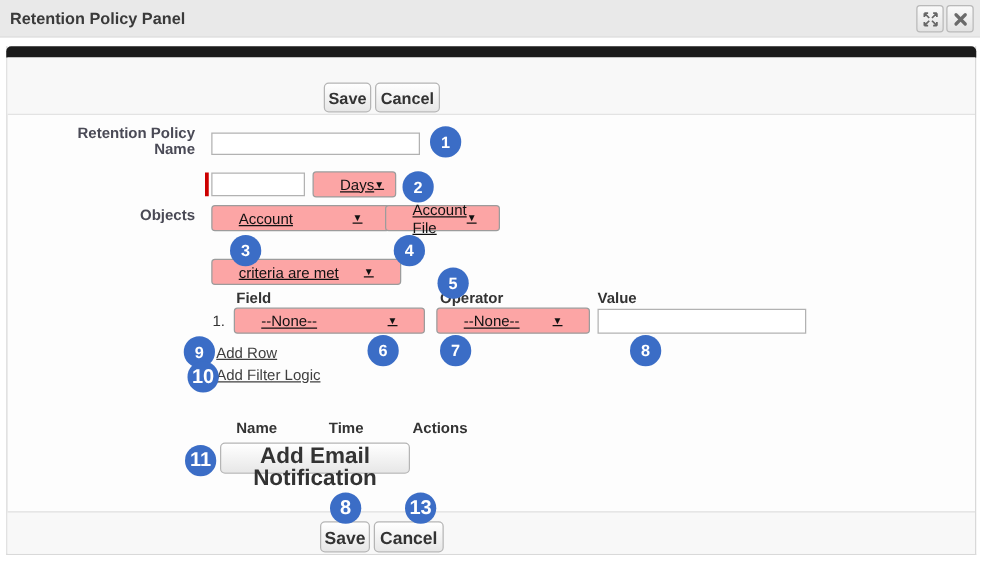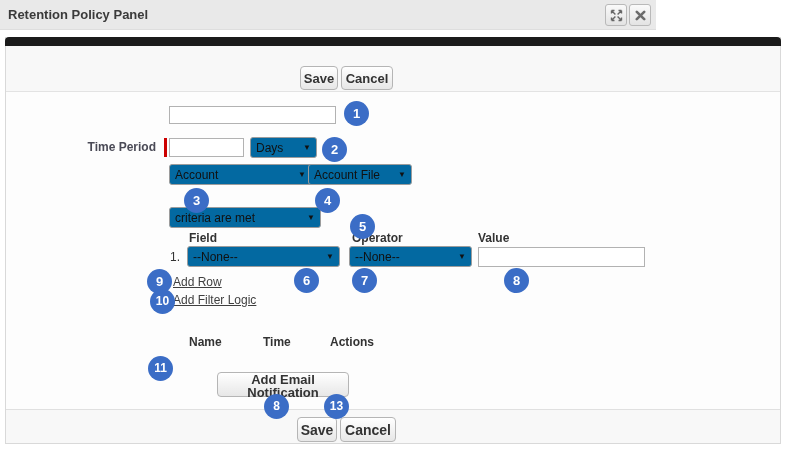--- a/index.html
+++ b/index.html
@@ -1,21 +1,21 @@
 <!DOCTYPE html>
 <html><head>
 <meta charset="utf-8">
 <style>
   * { margin:0; padding:0; box-sizing:border-box; }
   html,body { width:786px; height:457px; background:#ffffff;
     font-family:"Liberation Sans", sans-serif; }
   body { position:relative; overflow:hidden; }
 
   
-  .titlebar { position:absolute; left:0; top:0; width:656px; height:30px;
+  .titlebar { position:absolute; left:0; top:0; width:784px; height:30px;
     background:#e9e9e9; border-bottom:1px solid #dedede; }
   .titlebar .title { position:absolute; left:8px; top:7px; font-size:13px;
     font-weight:bold; color:#3a3a3a; }
   .winbtn { position:absolute; top:4px; width:22px; height:22px;
     background:linear-gradient(#fafafa,#e3e3e3); border:1px solid #b9b9b9;
     border-radius:3px; cursor:pointer; display:flex; align-items:center;
     justify-content:center; padding:0; }
   .winbtn.expand { right:29px; }
   .winbtn.close  { right:5px; }
   .winbtn svg { display:block; }
@@ -27,24 +27,24 @@
     background:#1b1b1b; border-radius:4px 4px 0 0; }
   .top-actions { position:absolute; left:0; top:9px; width:774px; height:46px;
     background:#f8f8f8; border-bottom:1px solid #e3e3e3; }
   .bottom-bar { position:absolute; left:0; top:372px; width:774px; height:34px;
     background:#f8f8f8; border-top:1px solid #e0e0e0; }
 
   
   .btn { position:absolute; background:linear-gradient(#ffffff,#e7e7e7);
     border:1px solid #b5b5b5; border-radius:4px; font-family:"Liberation Sans",
     sans-serif; font-size:13px; font-weight:bold; color:#333; cursor:pointer;
-    line-height:1;margin-left:41px; }
+    line-height:1; }
   .btn-save-top   { left:253px; top:20px; width:38px; height:24px; }
   .btn-cancel-top { left:294px; top:20px; width:52px; height:24px; }
-  .btn-add-email  { left:170px; top:335px; width:132px; height:25px; font-size:13px; }
+  .btn-add-email  { left:170px; top:317px; width:152px; height:25px; font-size:18px; }
   .btn-save-bot   { left:250px; top:380px; width:40px; height:25px; font-size:14px; }
   .btn-cancel-bot { left:293px; top:380px; width:56px; height:25px; font-size:14px; }
 
   
   .flabel { position:absolute; left:25px; width:125px; text-align:right;
     font-size:12px; font-weight:bold; color:#4a4a56; line-height:13px; }
   .lbl-rpn   { top:63px; }
   .lbl-tp    { top:104px; }
   .lbl-obj   { top:129px; }
   .lbl-rc    { top:173px; }
@@ -53,27 +53,27 @@
   
   .tinput { position:absolute; border:1px solid #b2b2b2; background:#fff;
     font-size:12px; padding:0 3px; font-family:"Liberation Sans", sans-serif; }
   .in-rpn   { left:163px; top:69px;  width:167px; height:18px; }
   .in-tp    { left:163px; top:101px; width:75px;  height:19px; }
   .in-value { left:472px; top:210px; width:167px; height:20px; }
   .reqbar { position:absolute; left:158px; top:101px; width:3px; height:19px;
     background:#cc0000; }
 
   
-  .sel { position:absolute; height:21px; background:#0369a1; border:1px solid #9c9c9c;
+  .sel { position:absolute; height:21px; background:#fca5a5; border:1px solid #9c9c9c;
     border-radius:3px; font-size:12px; color:#111; display:flex;
-    align-items:center; padding:0 5px; cursor:pointer; }
+    align-items:center; padding:0 21px; cursor:pointer;text-decoration:underline; }
   .sel .arrow { margin-left:auto; font-size:8px; color:#111; }
   .sel-days   { left:244px; top:100px; width:67px; }
   .sel-obj1   { left:163px; top:127px; width:143px; }
-  .sel-obj2   { left:302px; top:127px; width:104px;align-items:center; }
+  .sel-obj2   { left:302px; top:127px; width:92px;align-items:center; }
   .sel-rc     { left:163px; top:170px; width:152px; }
   .sel-field  { left:181px; top:209px; width:153px; }
   .sel-oper   { left:343px; top:209px; width:123px; }
 
   
   .colhead { position:absolute; font-size:12px; font-weight:bold; color:#333; }
   .h-field { left:183px; top:194px; }
   .h-oper  { left:346px; top:194px; }
   .h-value { left:472px; top:194px; }
   .rowidx  { position:absolute; left:164px; top:213px; font-size:12px; color:#333; }
@@ -84,21 +84,21 @@
   
   .flink { position:absolute; font-size:12px; color:#3f3f3f;
     text-decoration:underline; cursor:pointer; }
   .lnk-addrow   { left:167px; top:238px; }
   .lnk-addlogic { left:167px; top:256px; }
 
   
   .badge { position:absolute; width:25px; height:25px; border-radius:50%;
     background:#3b6dc6; color:#fff; font-size:13px; font-weight:bold;
     text-align:center; line-height:25px; z-index:5; }
-  .badge.two { font-size:12px; }
+  .badge.two { font-size:16px; }
   .b1  { left:338px; top:64px; }
   .b2  { left:316px; top:100px; }
   .b3  { left:178px; top:151px; }
   .b4  { left:309px; top:151px; }
   .b5  { left:344px; top:177px; }
   .b6  { left:288px; top:231px; }
   .b7  { left:346px; top:231px; }
   .b8  { left:498px; top:231px; }
   .b9  { left:141px; top:232px; }
   .b10 { left:144px; top:252px; }
@@ -136,21 +136,22 @@
 </div>
 
 <div class="panel">
   <div class="blackbar"></div>
 
   <div class="top-actions">
     <button class="btn btn-save-top">Save</button>
     <button class="btn btn-cancel-top">Cancel</button>
   </div>
 
-  <div class="flabel lbl-tp">Time Period</div>
+  <div class="flabel lbl-rpn">Retention Policy Name</div>
+  <div class="flabel lbl-obj">Objects</div>
 
   <input class="tinput in-rpn" type="text" style="">
 
   <div class="reqbar"></div>
   <input class="tinput in-tp" type="text" style="">
   <div class="sel sel-days">
     <span>Days</span>
     <span class="arrow">▼</span>
   </div>
 

